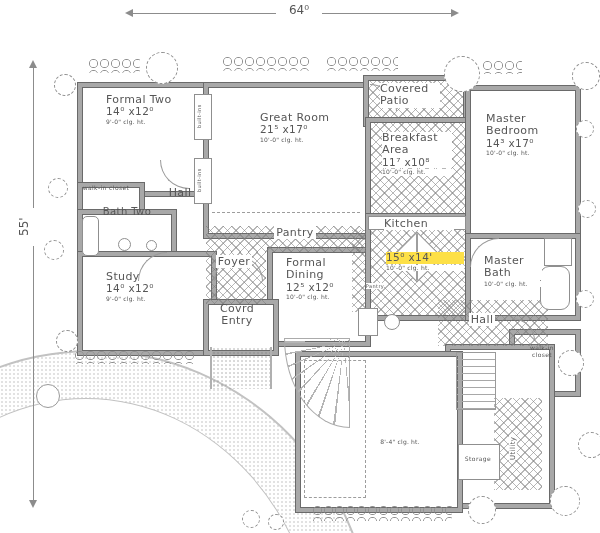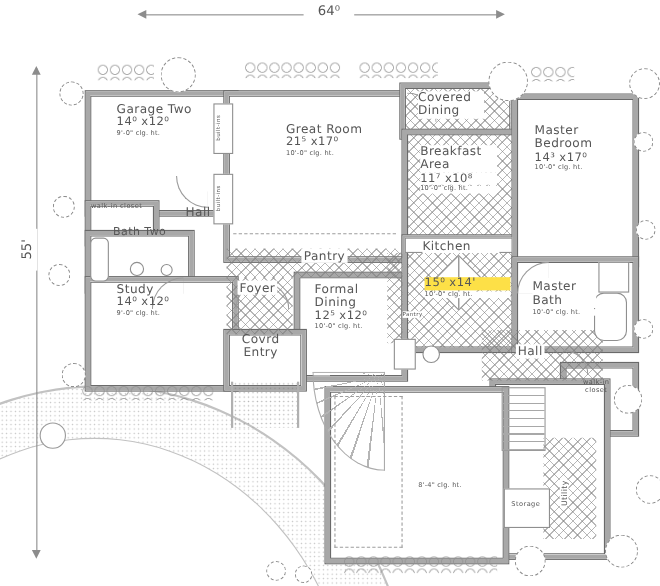--- a/index.html
+++ b/index.html
@@ -101,31 +101,31 @@
   <div class="dline" style="left:128px;top:13px;width:324px;"></div>
   <div class="arr" style="left:121px;top:9px;border-right:8px solid #8c8c8c;"></div>
   <div class="arr" style="left:451px;top:9px;border-left:8px solid #8c8c8c;"></div>
   <div class="dimtxt" style="left:276px;top:3px;width:40px;">64⁰</div>
   <div class="dlinev" style="left:33px;top:62px;height:440px;"></div>
   <div class="arr" style="left:29px;top:56px;border-bottom:8px solid #8c8c8c;"></div>
   <div class="arr" style="left:29px;top:500px;border-top:8px solid #8c8c8c;"></div>
   <div class="dimtxt vert" style="left:14px;top:208px;height:38px;">55'</div>
 
   <div class="lbl left" style="left:106px;top:94px;width:84px;">
-    <div class="nm">Garage Two</div>
+    <div class="nm">Formal Two</div>
     <div class="dm">14⁰ x12⁰</div>
     <div class="cl">9'-0" clg. ht.</div>
   </div>
   <div class="lbl left" style="left:260px;top:112px;width:72px;">
     <div class="nm">Great Room</div>
     <div class="dm">21⁵ x17⁰</div>
     <div class="cl">10'-0" clg. ht.</div>
   </div>
   <div class="lbl left" style="left:380px;top:83px;width:60px;">
-    <div class="nm" style="background:#fff;">Covered Dining</div>
+    <div class="nm" style="background:#fff;">Covered Patio</div>
   </div>
   <div class="lbl left" style="left:382px;top:132px;width:70px;">
     <div class="nm" style="background:#fff;">Breakfast Area</div>
     <div class="dm" style="background:#fff;">11⁷ x10⁸</div>
     <div class="cl" style="background:#fff;">10'-0" clg. ht.</div>
   </div>
   <div class="lbl left" style="left:486px;top:113px;width:84px;">
     <div class="nm">Master Bedroom</div>
     <div class="dm">14³ x17⁰</div>
     <div class="cl">10'-0" clg. ht.</div>
@@ -134,21 +134,21 @@
     <div class="nm" style="background:#fff;">Kitchen</div>
   </div>
   <div class="lbl left" style="left:386px;top:252px;width:78px;">
     <div class="dm" style="background:#fde047;">15⁰ x14'</div>
     <div class="cl" style="background:#fff;">10'-0" clg. ht.</div>
   </div>
   <div class="lbl left" style="left:484px;top:227px;width:58px;margin-top:28px;">
     <div class="nm" style="background:#fff;">Master Bath</div>
     <div class="cl" style="background:#fff;">10'-0" clg. ht.</div>
   </div>
-  <div class="lbl left" style="left:106px;top:257px;width:72px;">
+  <div class="lbl left" style="left:106px;top:271px;width:72px;">
     <div class="nm">Study</div>
     <div class="dm">14⁰ x12⁰</div>
     <div class="cl">9'-0" clg. ht.</div>
   </div>
   <div class="lbl left" style="left:286px;top:257px;width:66px;">
     <div class="nm">Formal Dining</div>
     <div class="dm">12⁵ x12⁰</div>
     <div class="cl">10'-0" clg. ht.</div>
   </div>
   <div class="lbl nm" style="left:204px;top:256px;width:60px;background:transparent;">

